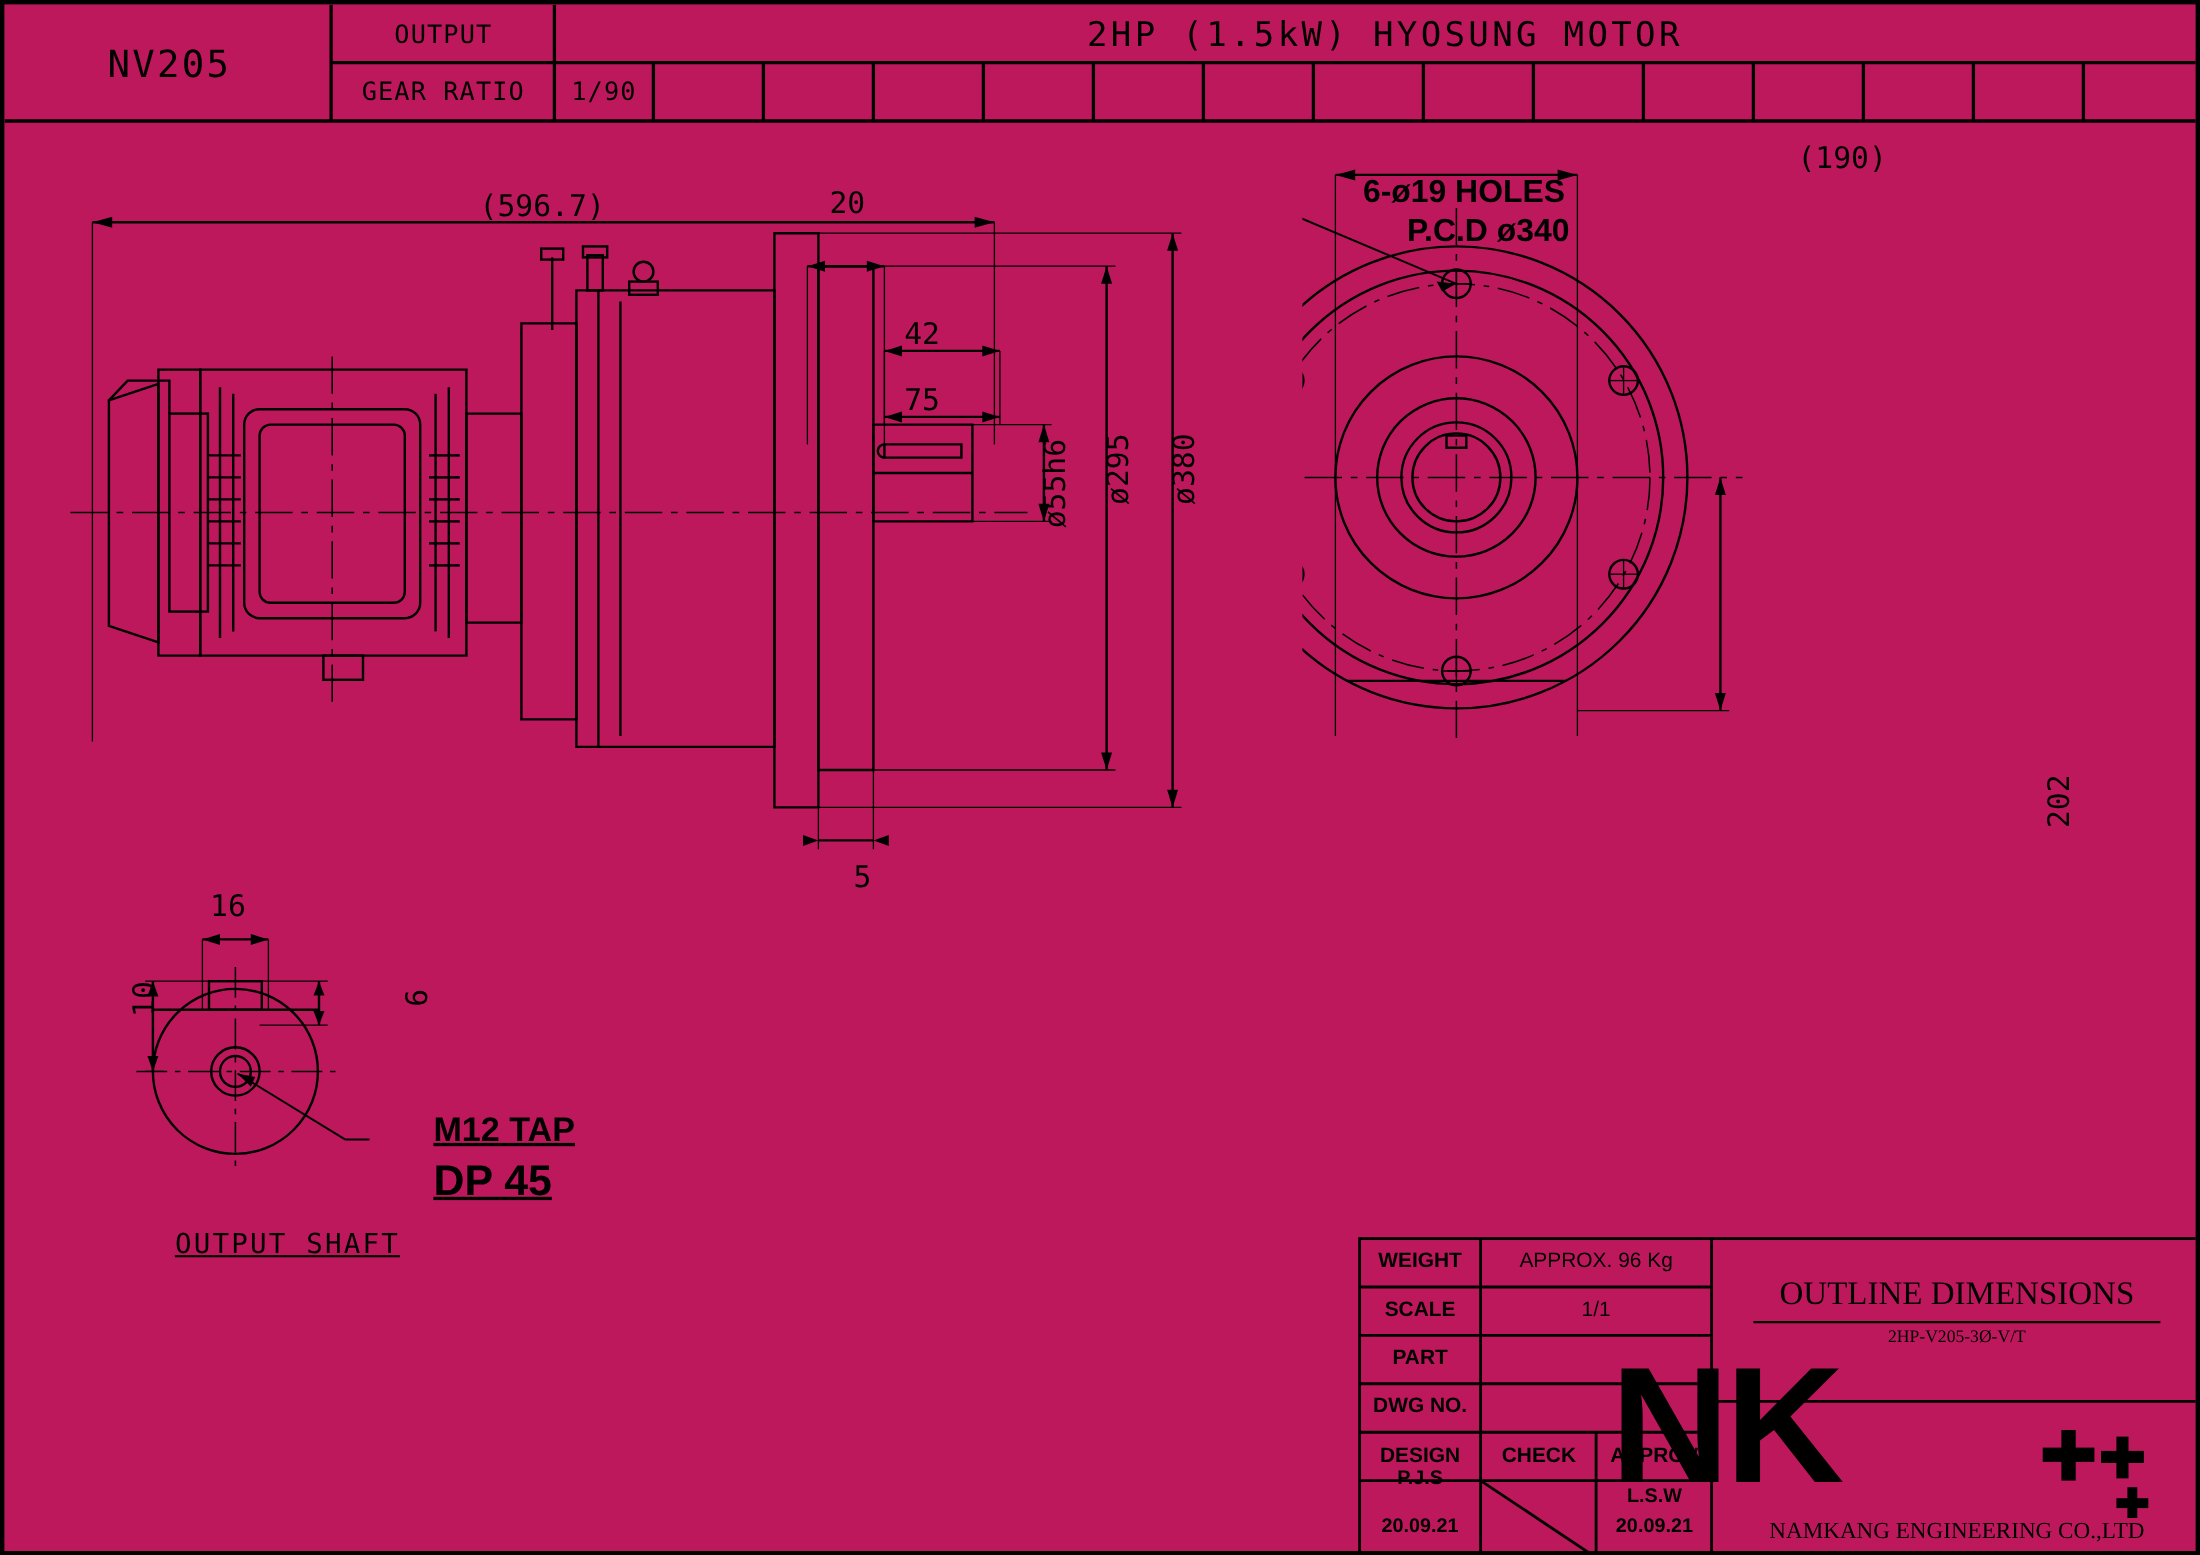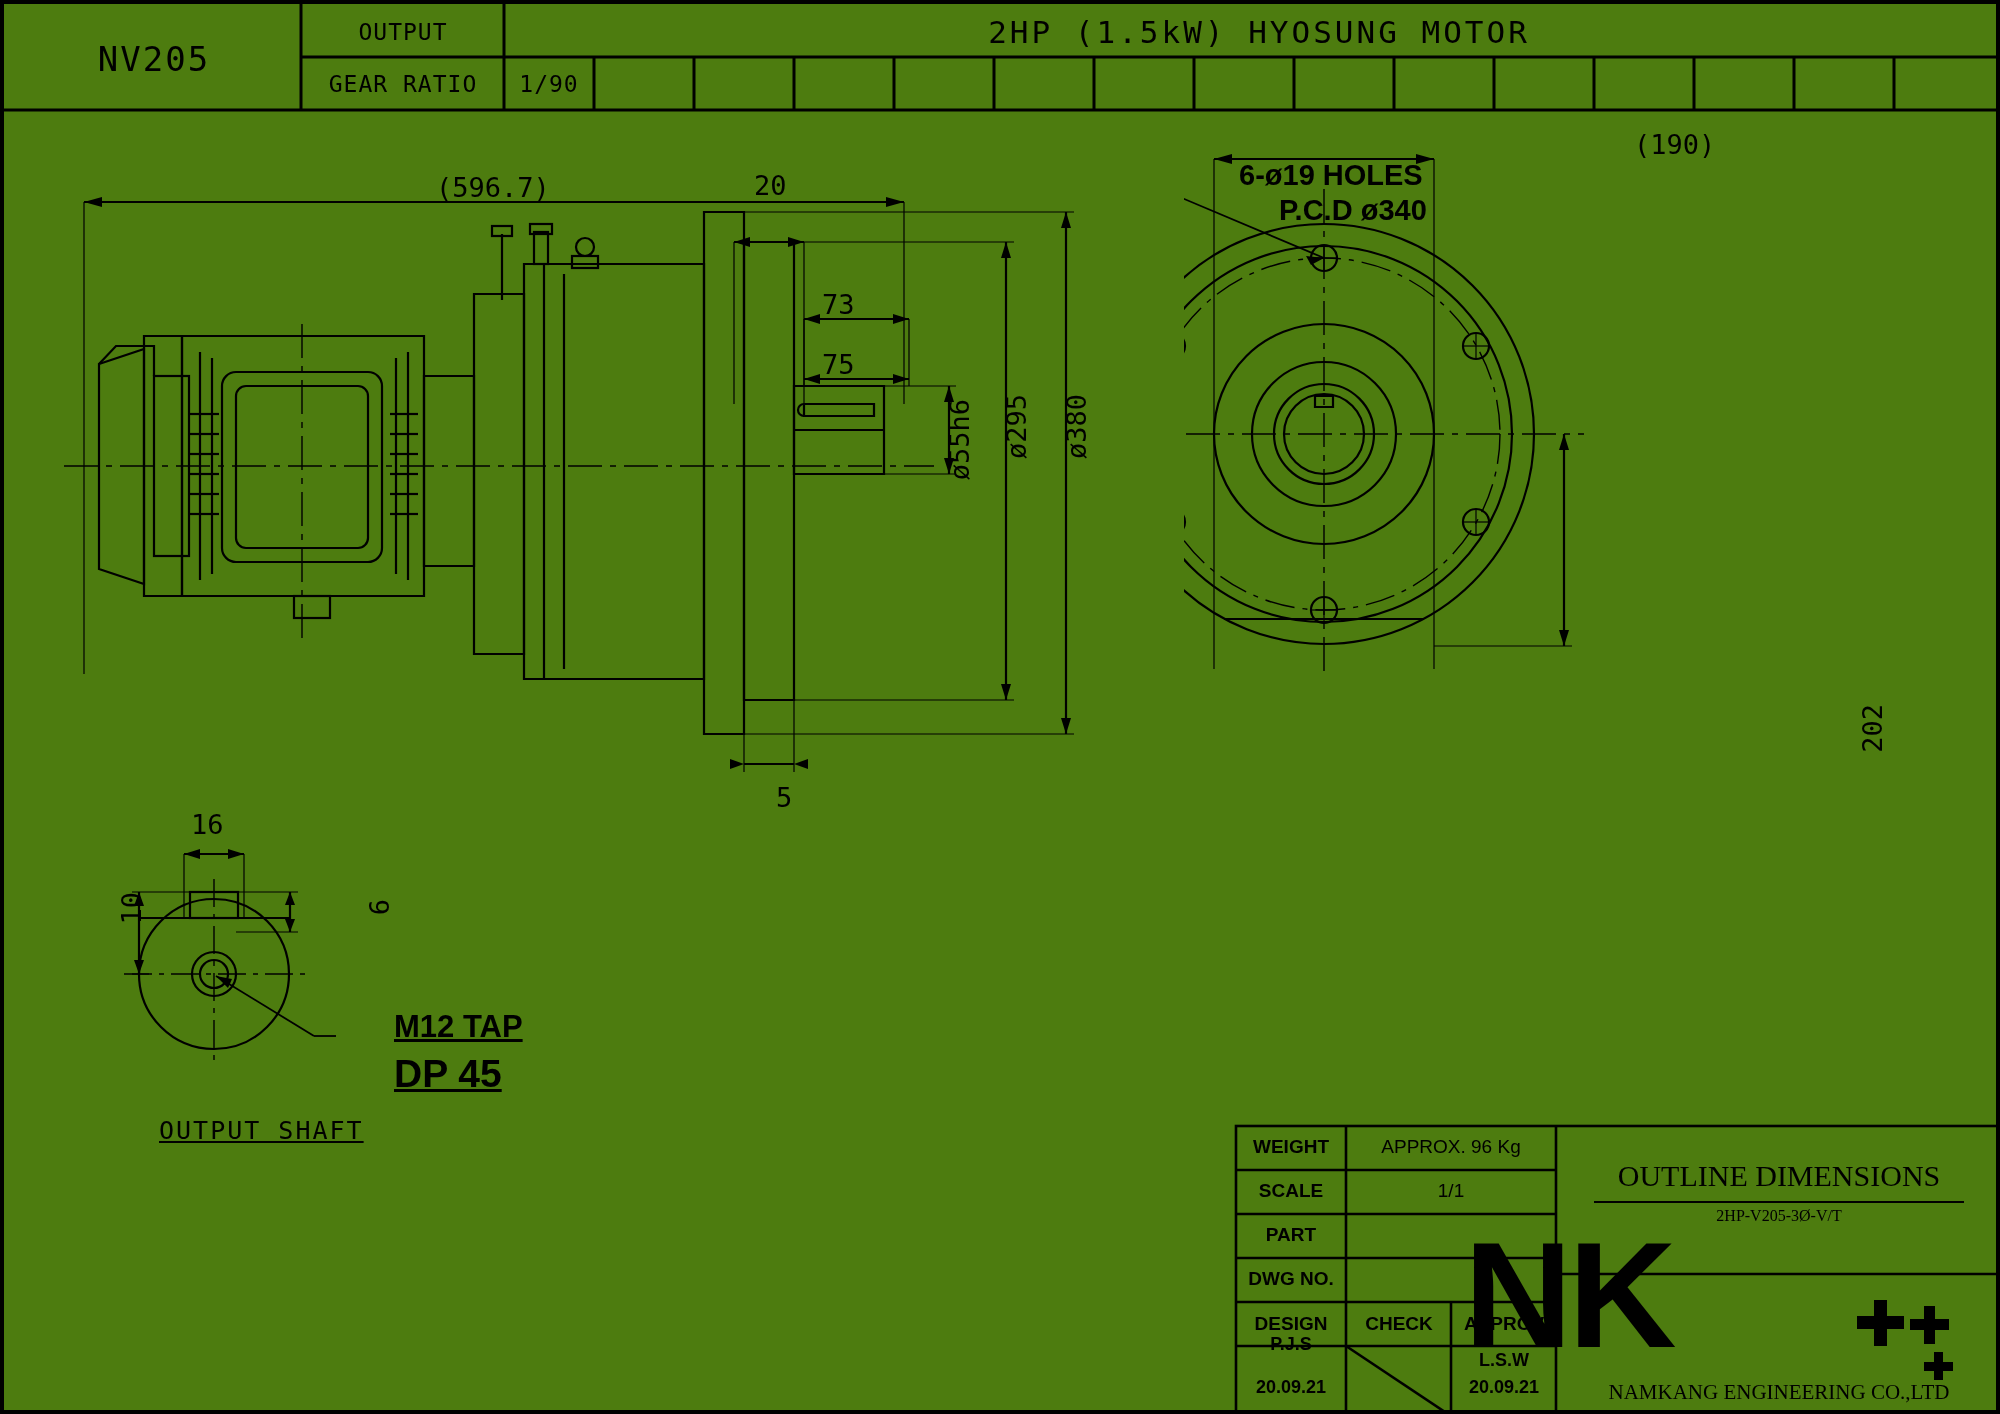--- a/index.html
+++ b/index.html
@@ -1,18 +1,18 @@
 <!DOCTYPE html>
 <html><head>
 <meta charset="utf-8">
 <style>
   html,body{margin:0;padding:0;background:#fff;}
   body{font-family:"Liberation Sans", sans-serif;}
   #sheet{
-    position:relative;width:2000px;height:1414px;background:#4d7c0f;
+    position:relative;width:2000px;height:1414px;background:#be185d;
     box-sizing:border-box;border:4px solid #000;overflow:hidden;
   }
   .abs{position:absolute;}
   .txt{position:absolute;white-space:nowrap;color:#000;}
   .ctr{transform:translate(-50%,-50%);}
   .vert{writing-mode:vertical-rl;text-orientation:mixed;transform:rotate(180deg);}
   .hdr-name{font-size:34px;font-family:"DejaVu Sans Mono", monospace;letter-spacing:2px;}
   .hdr-lbl{font-size:23px;font-family:"DejaVu Sans Mono", monospace;letter-spacing:1px;}
   .hdr-big{font-size:31px;font-family:"DejaVu Sans Mono", monospace;letter-spacing:3px;}
   svg{display:block;}
@@ -169,21 +169,21 @@
       <line x1="740" y1="650" x2="790" y2="650"></line>
       <path d="M740 650 l-14 -5 l0 10 z" fill="#000" stroke="none"></path>
       <path d="M790 650 l14 -5 l0 10 z" fill="#000" stroke="none"></path>
       <line x1="740" y1="620" x2="740" y2="658" stroke-width="1.2"></line>
       <line x1="790" y1="586" x2="790" y2="658" stroke-width="1.2"></line>
     </g>
   </svg>
 
   <div class="txt dimtxt" style="left:432px;top:168px;">(596.7)</div>
   <div class="txt dimtxt" style="left:750px;top:166px;">20</div>
-  <div class="txt dimtxt" style="left:818px;top:285px;">73</div>
+  <div class="txt dimtxt" style="left:818px;top:285px;">42</div>
   <div class="txt dimtxt" style="left:818px;top:345px;">75</div>
   <div class="txt dimtxt vert" style="left:940px;top:395px;">ø55h6</div>
   <div class="txt dimtxt vert" style="left:997px;top:390px;">ø295</div>
   <div class="txt dimtxt vert" style="left:1057px;top:390px;">ø380</div>
   <div class="txt dimtxt" style="left:772px;top:778px;">5</div>
 
   <svg class="abs" style="left:1180px;top:110px;" width="820" height="800">
     <g stroke="#000" fill="none" stroke-width="2.2">
 
       <line x1="30" y1="45" x2="250" y2="45"></line>

